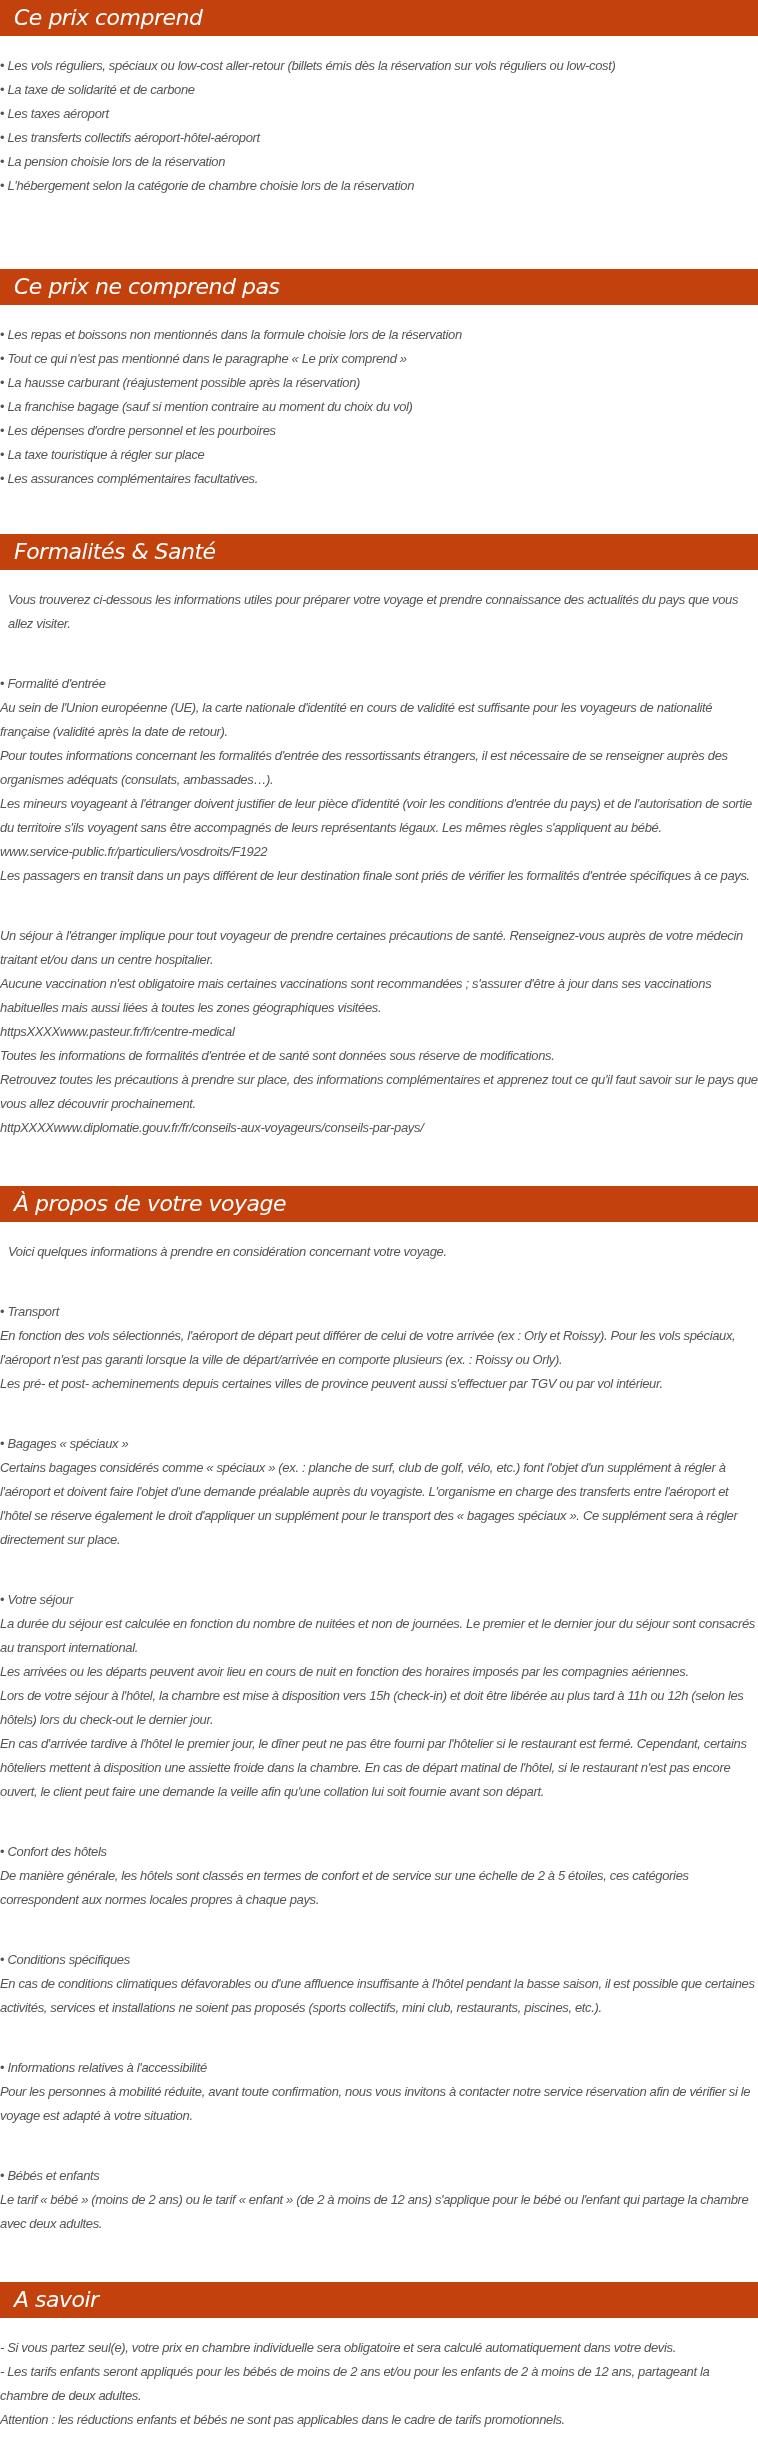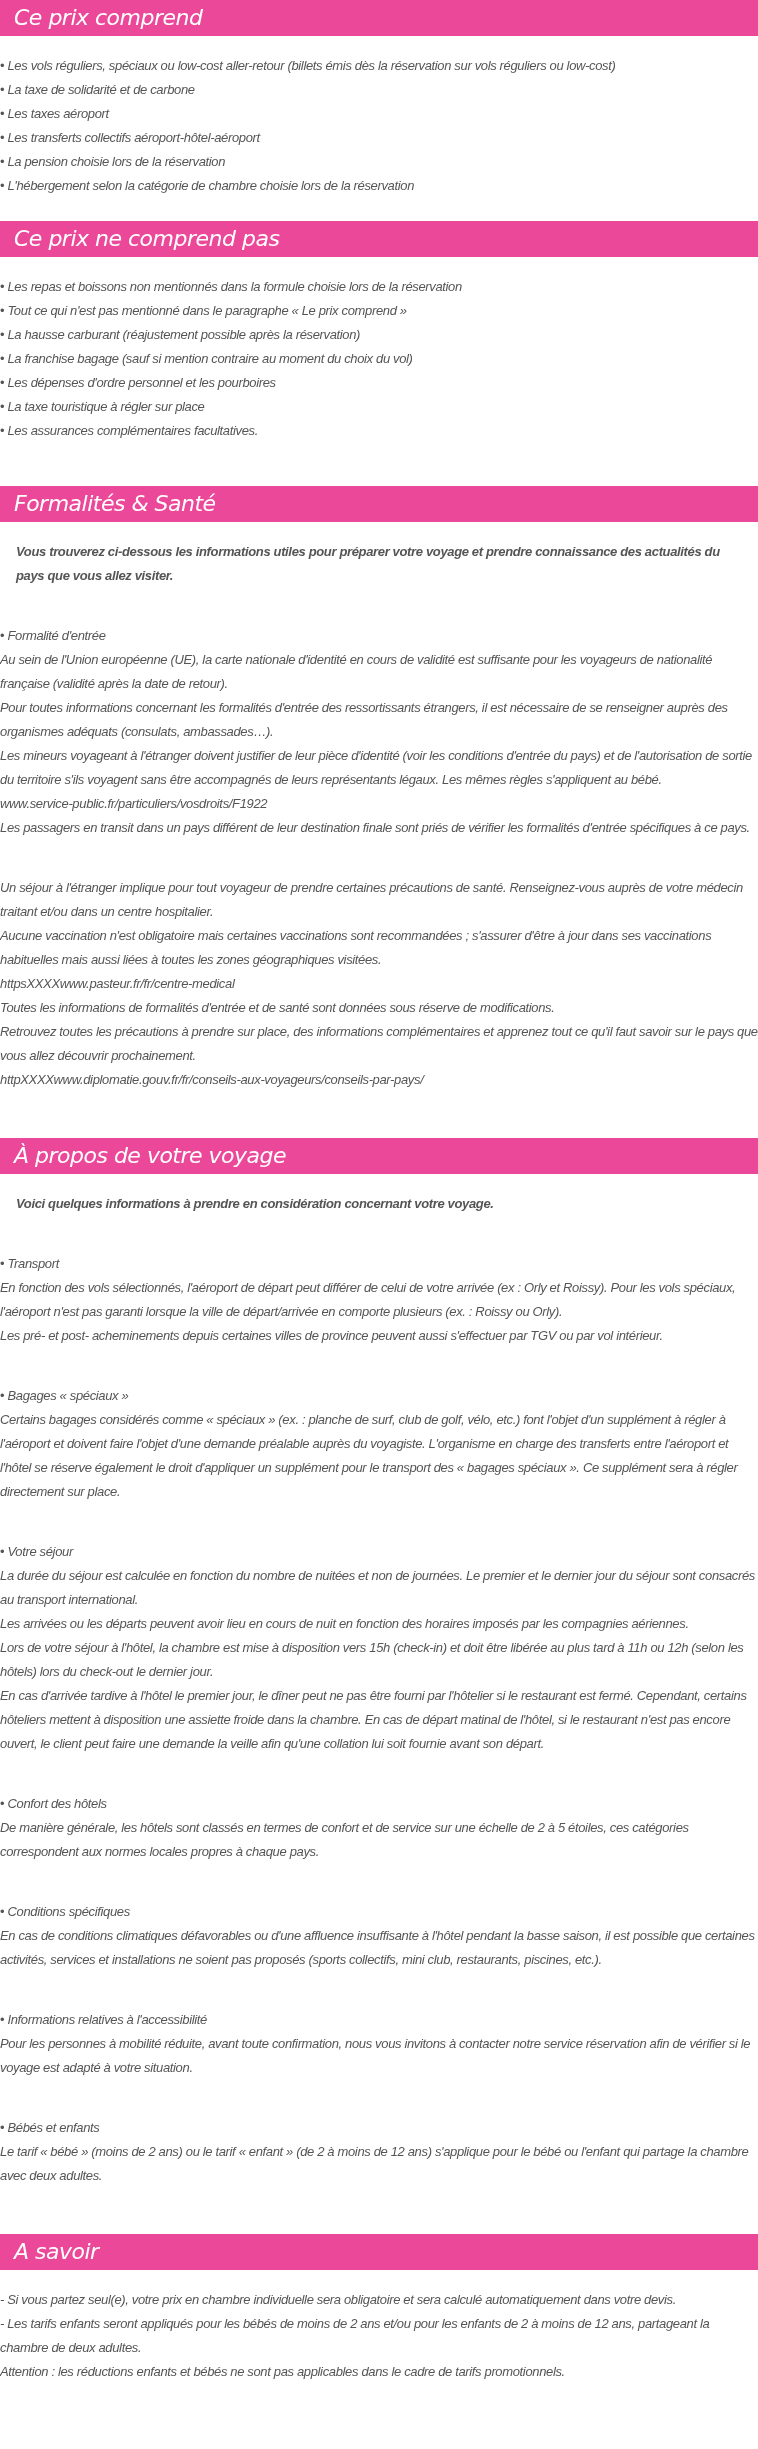--- a/index.html
+++ b/index.html
@@ -1,40 +1,40 @@
 <!DOCTYPE html>
 <html><head>
 <meta charset="utf-8">
 <style>
   html, body { margin: 0; padding: 0; background: #ffffff; }
   body { width: 758px; font-family: "Liberation Sans", sans-serif; color: #555555; }
   .section { position: relative; }
   .sec-header {
-    background: #ec4899;
+    background: #c2410c;
     color: #ffffff;
     font-family: "DejaVu Sans", sans-serif;
     font-style: italic;
     font-size: 22px;
     height: 36px;
     line-height: 36px;
     padding-left: 14px;
     letter-spacing: -0.5px;
     white-space: nowrap;
   }
   .body {
     font-style: italic;
     font-size: 13px;
     line-height: 24px;
     letter-spacing: -0.35px;
     padding: 0;
   }
   ul.bullets { list-style: none; margin: 0; padding: 0; }
   ul.bullets li { margin: 0; white-space: nowrap; }
   ul.bullets li::before { content: "\2022\00a0"; font-style: normal; }
-  .para { margin: 16px; font-weight: bold; }
+  .para { margin: 8px; }
   .subhead::before { content: "\2022\00a0"; font-style: normal; }
   .block { margin-top: 36px; }
   .line { display: block; }
 </style>
 </head>
 <body>
 
 <div class="section" style="padding-top:0;">
   <div class="sec-header">Ce prix comprend</div>
   <div class="body" style="margin-top:18px;">
@@ -42,21 +42,21 @@
       <li>Les vols réguliers, spéciaux ou low-cost aller-retour (billets émis dès la réservation sur vols réguliers ou low-cost)</li>
       <li>La taxe de solidarité et de carbone</li>
       <li>Les taxes aéroport</li>
       <li>Les transferts collectifs aéroport-hôtel-aéroport</li>
       <li>La pension choisie lors de la réservation</li>
       <li>L'hébergement selon la catégorie de chambre choisie lors de la réservation</li>
     </ul>
   </div>
 </div>
 
-<div class="section" style="margin-top:23px;">
+<div class="section" style="margin-top:71px;">
   <div class="sec-header">Ce prix ne comprend pas</div>
   <div class="body" style="margin-top:18px;">
     <ul class="bullets">
       <li>Les repas et boissons non mentionnés dans la formule choisie lors de la réservation</li>
       <li>Tout ce qui n'est pas mentionné dans le paragraphe « Le prix comprend »</li>
       <li>La hausse carburant (réajustement possible après la réservation)</li>
       <li>La franchise bagage (sauf si mention contraire au moment du choix du vol)</li>
       <li>Les dépenses d'ordre personnel et les pourboires</li>
       <li>La taxe touristique à régler sur place</li>
       <li>Les assurances complémentaires facultatives.</li>

